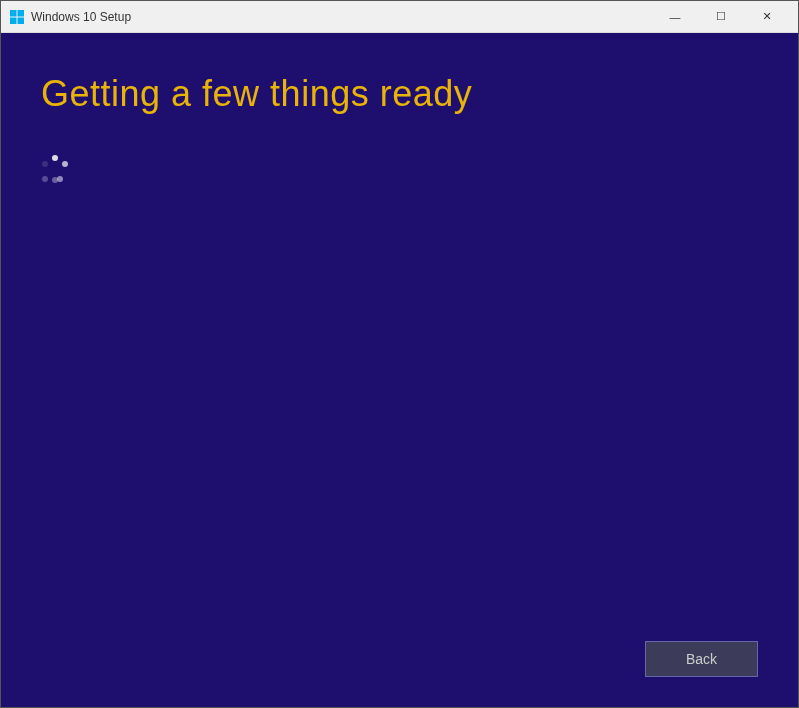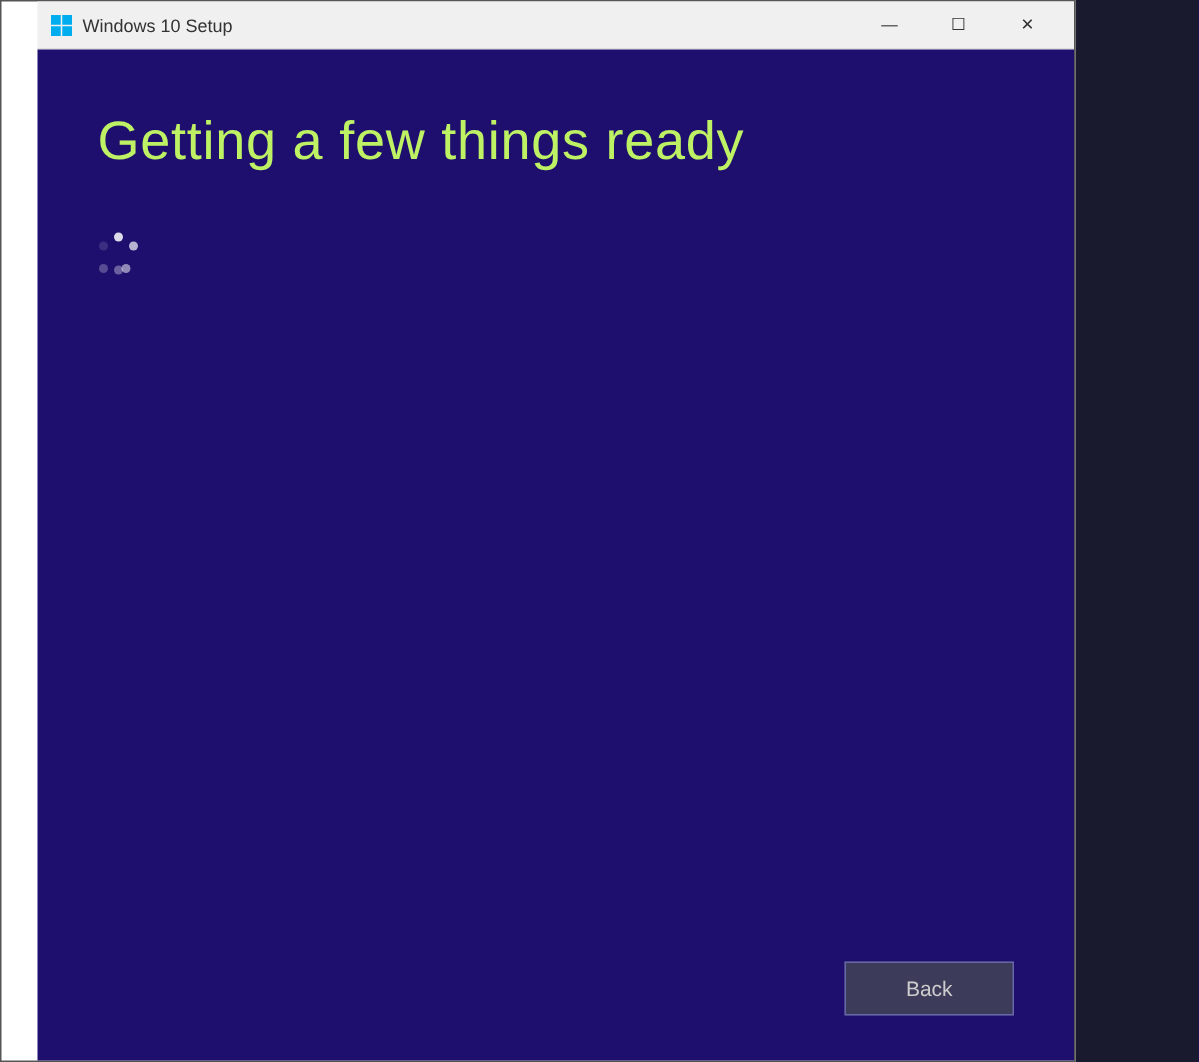--- a/index.html
+++ b/index.html
@@ -10,27 +10,26 @@
 
     body {
       width: 799px;
       height: 708px;
       overflow: hidden;
       font-family: 'Segoe UI', Arial, sans-serif;
       background: #1a1a2e;
     }
 
     .window {
-      width: 717px;
+      width: 799px;
       height: 708px;
       display: flex;
       flex-direction: column;
       border: 1px solid #555;
       background: #ffffff;
-      padding-left: 24px;
     }
 
     .titlebar {
       height: 32px;
       background: #f0f0f0;
       display: flex;
       align-items: center;
       padding: 0 8px;
       flex-shrink: 0;
       border-bottom: 1px solid #ddd;
@@ -73,21 +72,21 @@
       background: #1e0f6e;
       display: flex;
       flex-direction: column;
       padding: 40px 40px 30px 40px;
       position: relative;
     }
 
     .main-title {
       font-size: 36px;
       font-weight: 300;
-      color: #bef264;
+      color: #eab308;
       margin-bottom: 30px;
       letter-spacing: 0.5px;
     }
 
     .spinner-container {
       margin-top: 10px;
     }
 
     .spinner {
       width: 28px;

